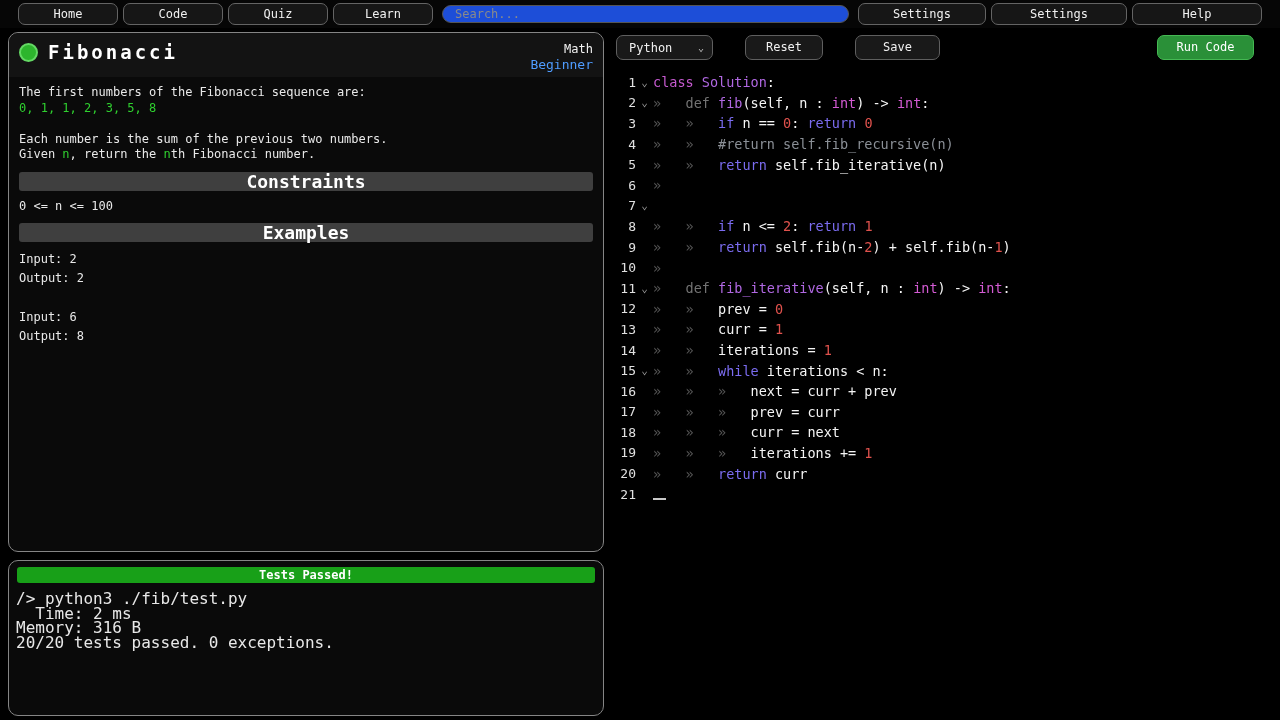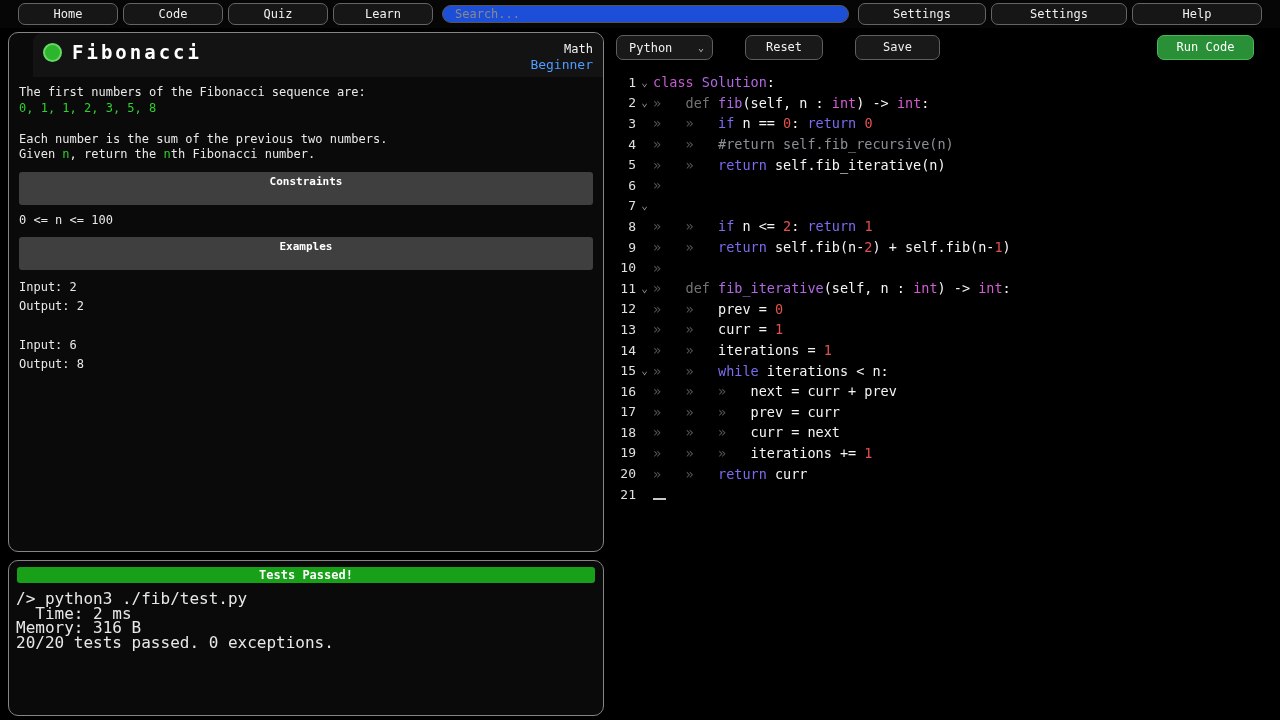--- a/index.html
+++ b/index.html
@@ -40,40 +40,39 @@
   .panel {
     background:#0a0a0a; border:1.5px solid #858585; border-radius:10px;
   }
 
   
   .problem-panel { height:520px; overflow:hidden; display:flex; flex-direction:column; }
   .problem-header {
     display:flex; justify-content:space-between; align-items:flex-start;
     padding:8px 10px 4px 10px; background:#131313;
     border-radius:9px 9px 0 0;
-    margin-left:24px;
   }
   .title-row { display:flex; align-items:center; gap:10px; }
   .dot {
     width:19px; height:19px; border-radius:50%;
     background:#2db52d; border:2px solid #64d964;
   }
   h1 { margin:0; font-size:19px; font-weight:bold; letter-spacing:3px; color:#fff; }
   .meta { text-align:right; line-height:16px; }
   .category { font-size:12px; color:#f2f2f2; }
   .difficulty { font-size:13px; color:#4f9cff; }
 
   .problem-body { padding:8px 10px; }
   .desc-line { line-height:15.5px; white-space:pre; }
   .tk-w { color:#e9e9e9; }
   .tk-g { color:#2fd02f; }
   .section-bar {
-    margin:9px 0 8px 0; height:33px; line-height:19px;
+    margin:9px 0 8px 0; height:19px; line-height:19px;
     background:#3f3f3f; border-radius:3px;
-    text-align:center; font-weight:bold; font-size:11px; color:#fff;
+    text-align:center; font-weight:bold; font-size:18px; color:#fff;
   }
   .plain-line { line-height:15px; margin:2px 0 4px 0; white-space:pre; color:#e9e9e9; }
   .example-line { line-height:19.4px; white-space:pre; color:#e9e9e9; }
 
   
   .tests-panel { height:156px; padding:4px 7px; }
   .tests-banner {
     height:16px; line-height:16px; margin:2px 1px 9px 1px;
     background:#18a018; border-radius:3px;
     text-align:center; font-weight:bold; font-size:12px; color:#fff;

